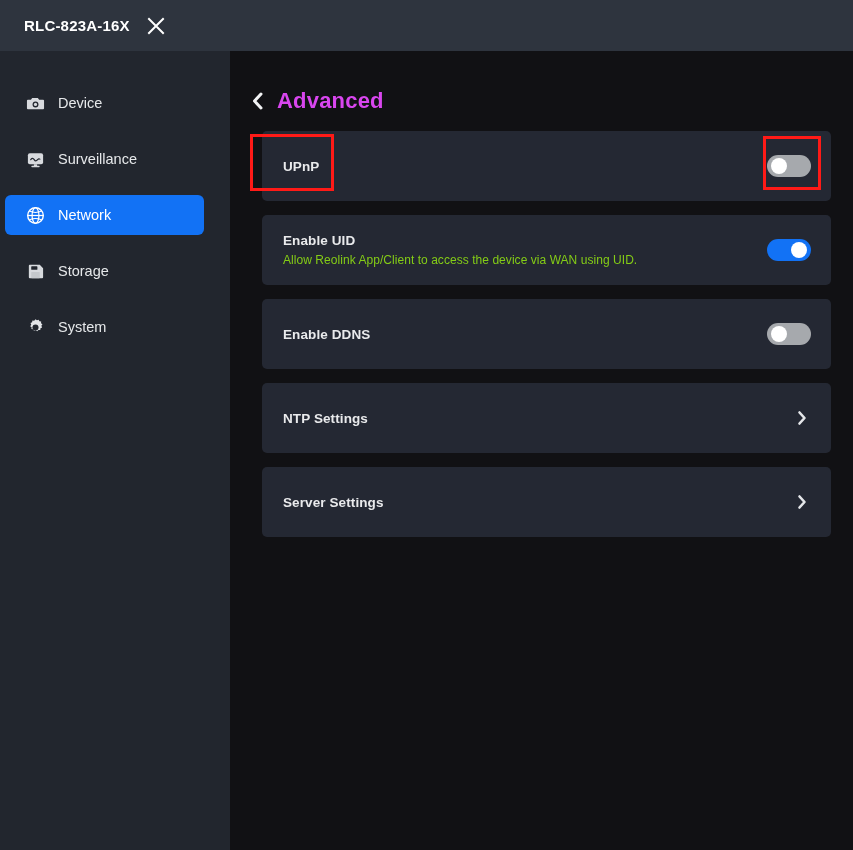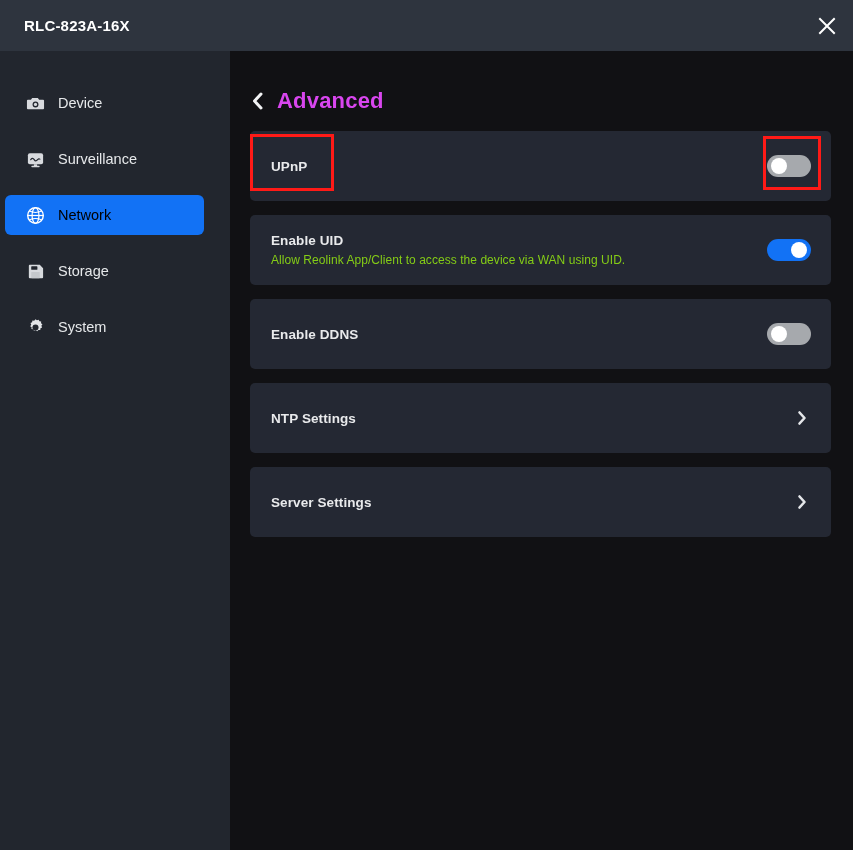--- a/index.html
+++ b/index.html
@@ -22,21 +22,20 @@
     flex-direction: column;
   }
 
   
   .title-bar {
     height: 51px;
     min-height: 51px;
     background: #2e343e;
     display: flex;
     align-items: center;
-    justify-content: space-between;
     padding: 0 0 0 24px;
   }
   .title-bar-text {
     color: #ffffff;
     font-size: 15px;
     font-weight: bold;
     letter-spacing: 0.2px;
   }
   .close-button {
     width: 52px;
@@ -82,21 +81,21 @@
     display: flex;
     align-items: center;
     justify-content: center;
     flex-shrink: 0;
   }
   .nav-icon svg { display: block; }
   .nav-label {
     color: #e6e8ea;
     font-size: 14.5px;
   }
-  .nav-item.active .nav-label { color: #000000; }
+  .nav-item.active .nav-label { color: #ffffff; }
 
   
   .content {
     flex: 1;
     background: #111114;
     padding: 0;
     position: relative;
     min-width: 0;
   }
 
@@ -114,21 +113,21 @@
     align-items: center;
   }
   .page-title {
     color: #d946ef;
     font-size: 22px;
     font-weight: bold;
     letter-spacing: 0.2px;
   }
 
   .settings-list {
-    padding: 8px 22px 0 20px;
+    padding: 8px 22px 0 32px;
   }
 
   .setting-row {
     position: relative;
     background: #242833;
     border-radius: 5px;
     min-height: 56px;
     margin-bottom: 14px;
     display: flex;
     align-items: center;

